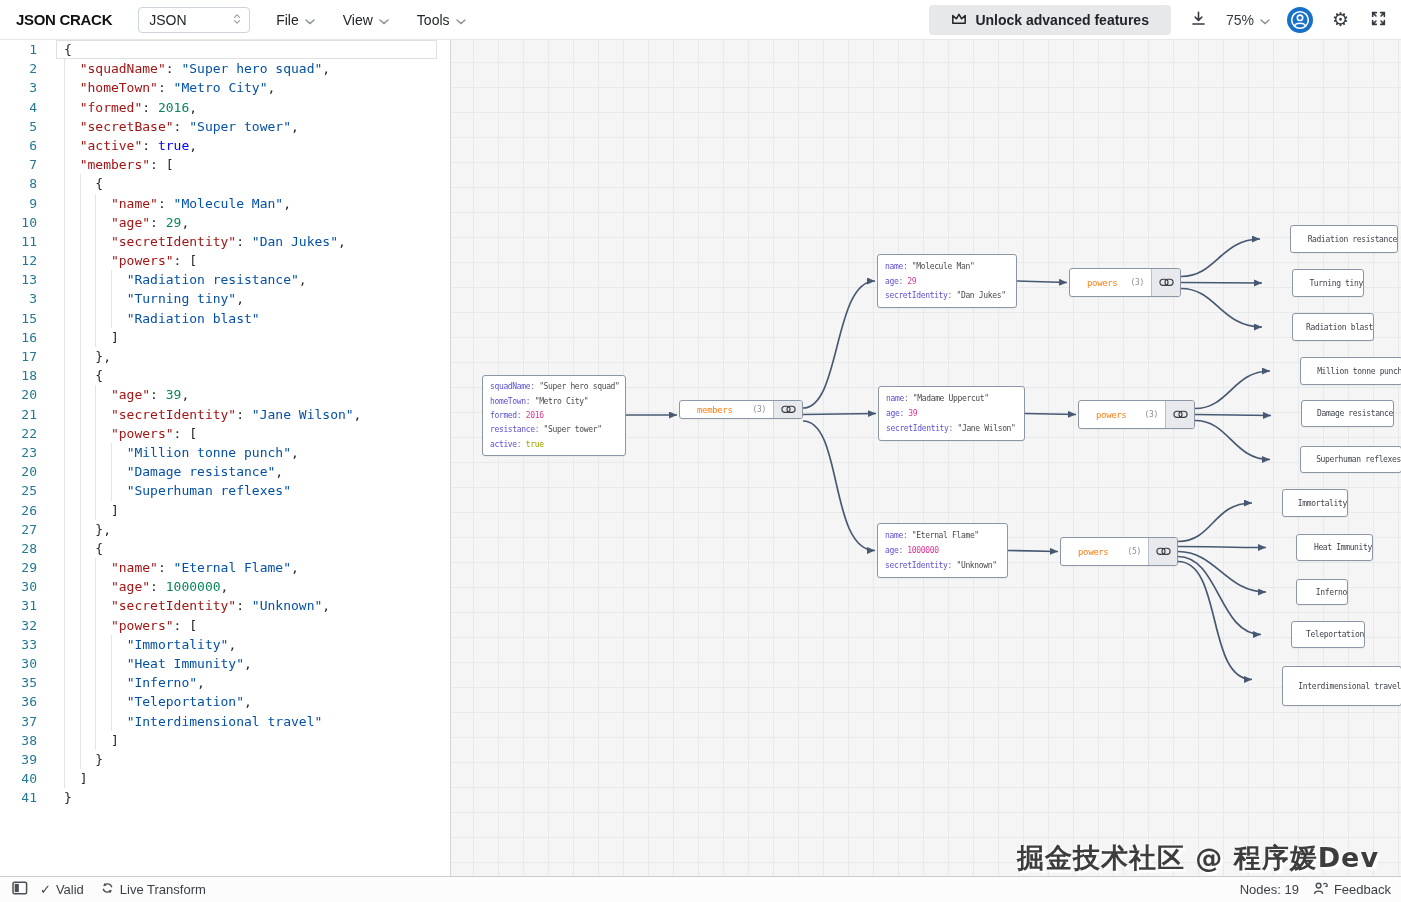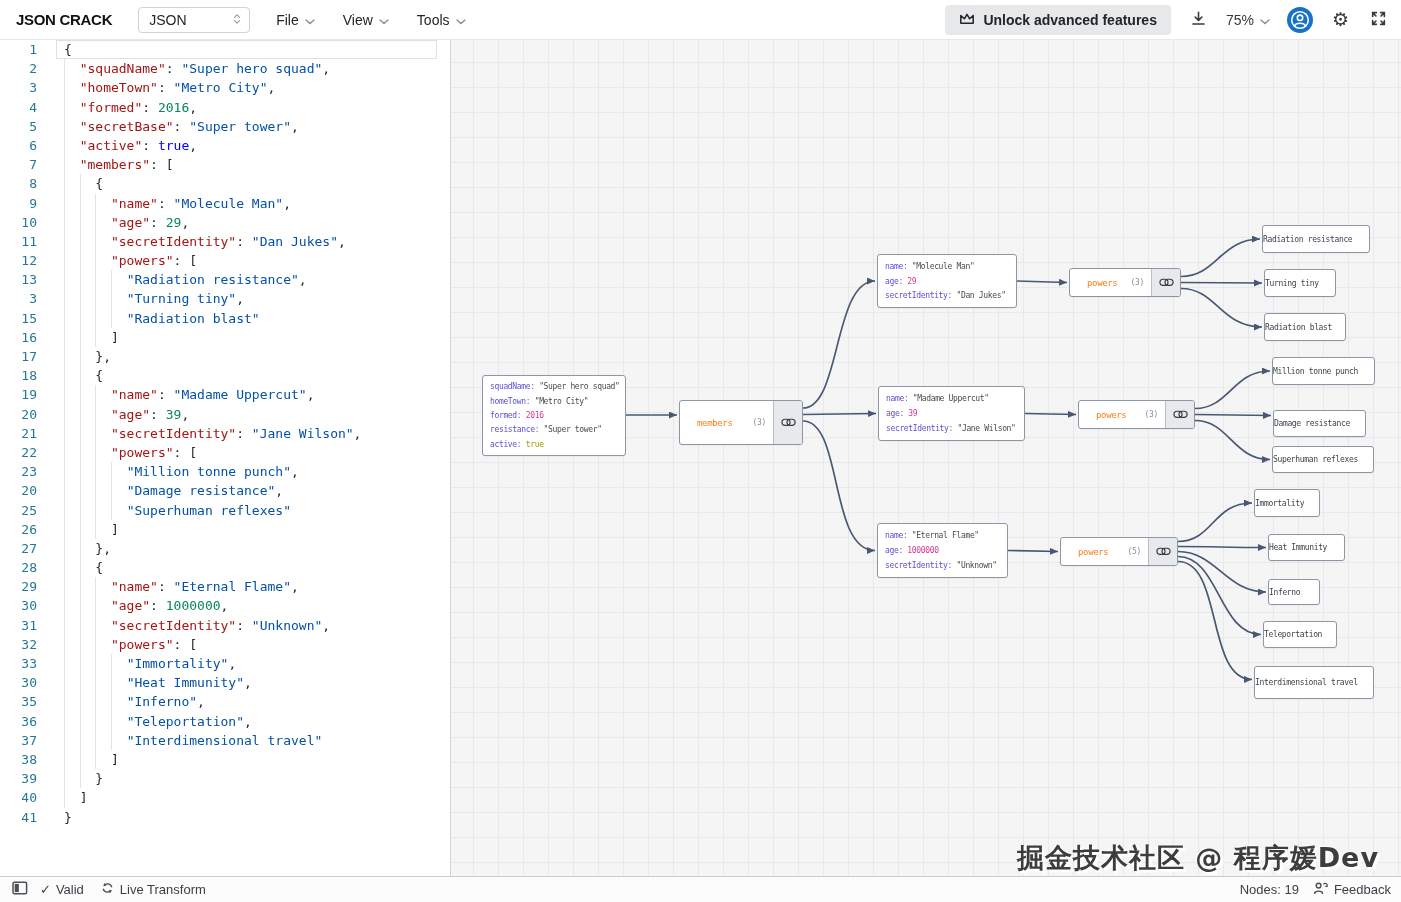--- a/index.html
+++ b/index.html
@@ -8,21 +8,21 @@
 
   
   .tb{height:40px;min-height:40px;box-sizing:border-box;background:#fff;border-bottom:1px solid #e8e8e8;
       display:flex;align-items:center;padding:0 12px 0 16px;}
   .logo{font-weight:800;font-size:15px;letter-spacing:-0.3px;color:#111;cursor:pointer;}
   .fmt{margin-left:26px;width:112px;height:26px;box-sizing:border-box;border:1px solid #ced4da;border-radius:4px;
        display:flex;align-items:center;justify-content:space-between;padding:0 8px 0 10px;font-size:14px;color:#212529;cursor:pointer;background:#fff;}
   .menus{display:flex;align-items:center;margin-left:26px;gap:28px;}
   .menu{display:flex;align-items:center;gap:6px;font-size:14px;color:#212529;cursor:pointer;}
   .tb-right{margin-left:auto;display:flex;align-items:center;gap:17px;}
-  .unlock{display:flex;align-items:center;gap:8px;height:30px;padding:0 14px;border:none;border-radius:4px;
+  .unlock{display:flex;align-items:center;gap:8px;height:30px;padding:0 22px;border:none;border-radius:4px;
           background:#e7e8ea;font-family:inherit;font-size:14px;font-weight:700;color:#212529;cursor:pointer;}
   .search{width:178px;height:30px;box-sizing:border-box;border:1px solid #d4d8dc;border-radius:6px;background:#fff;
           display:flex;align-items:center;padding:0 8px;gap:7px;}
   .search input{border:none;outline:none;flex:1;min-width:0;font-family:inherit;font-size:14px;color:#495057;background:transparent;}
   .search input::placeholder{color:#b3b9c0;}
   .iconb{background:none;border:none;padding:2px;display:flex;align-items:center;cursor:pointer;}
   .gearb{font-size:19px;color:#343a40;line-height:1;font-family:"DejaVu Sans",sans-serif;}
   .zoomc{display:flex;align-items:center;gap:6px;font-size:14px;color:#343a40;cursor:pointer;}
   .avatar{width:26px;height:26px;border-radius:50%;cursor:pointer;display:flex;}
 
@@ -51,21 +51,21 @@
          box-shadow:0 1px 1px rgba(0,0,0,0.04);}
   .gnode.obj{display:flex;flex-direction:column;justify-content:space-evenly;padding:3px 7px;}
   .grow{white-space:pre;line-height:13px;}
   .gk{color:#5b51d3;} .gpunct{color:#6b6f78;}
   .gv-s{color:#4a4a4a;} .gv-n{color:#dc3790;} .gv-b{color:#9aa000;}
   .gnode.parent{display:flex;align-items:center;padding:0;}
   .glabel{color:#fd7e14;font-size:9px;margin-left:17px;}
   .gcount{color:#868e96;margin-left:auto;margin-right:7px;}
   .glink{width:28px;min-width:28px;align-self:stretch;display:flex;align-items:center;justify-content:center;
          background:#e7e9ec;border-left:1px solid #b9bfc8;border-radius:0 2px 2px 0;}
-  .gnode.leaf{display:flex;align-items:center;justify-content:flex-start;white-space:pre;}
+  .gnode.leaf{display:flex;align-items:center;justify-content:flex-end;white-space:pre;margin-left:28px;}
 
   .watermark{position:absolute;right:22px;bottom:0;font-size:27px;font-weight:600;color:#3d3d3d;letter-spacing:1px;
       font-family:"DejaVu Sans",sans-serif;
       text-shadow:2px 2px 0 rgba(255,255,255,.95),-1px -1px 0 rgba(255,255,255,.65),3px 3px 2px rgba(255,255,255,.8);}
 
   
   .sb{height:26px;min-height:26px;box-sizing:border-box;background:#fcfcfc;border-top:1px solid #c9cbce;
       display:flex;align-items:center;padding:0 10px;font-size:13px;color:#3a3f45;}
   .sb-item{display:flex;align-items:center;gap:5px;margin-right:16px;}
   .sb-right{margin-left:auto;display:flex;align-items:center;gap:14px;}
@@ -172,21 +172,20 @@
           <div class="ed-row"><div class="ed-gutter">9</div><div class="ed-code"><i class="guide" style="left: 8px;"></i><i class="guide" style="left: 23.646px;"></i><i class="guide" style="left: 39.292px;"></i><span class="tk-w">      </span><span class="tk-k">"name"</span><span class="tk-p">: </span><span class="tk-s">"Molecule Man"</span><span class="tk-p">,</span></div></div>
           <div class="ed-row"><div class="ed-gutter">10</div><div class="ed-code"><i class="guide" style="left: 8px;"></i><i class="guide" style="left: 23.646px;"></i><i class="guide" style="left: 39.292px;"></i><span class="tk-w">      </span><span class="tk-k">"age"</span><span class="tk-p">: </span><span class="tk-n">29</span><span class="tk-p">,</span></div></div>
           <div class="ed-row"><div class="ed-gutter">11</div><div class="ed-code"><i class="guide" style="left: 8px;"></i><i class="guide" style="left: 23.646px;"></i><i class="guide" style="left: 39.292px;"></i><span class="tk-w">      </span><span class="tk-k">"secretIdentity"</span><span class="tk-p">: </span><span class="tk-s">"Dan Jukes"</span><span class="tk-p">,</span></div></div>
           <div class="ed-row"><div class="ed-gutter">12</div><div class="ed-code"><i class="guide" style="left: 8px;"></i><i class="guide" style="left: 23.646px;"></i><i class="guide" style="left: 39.292px;"></i><span class="tk-w">      </span><span class="tk-k">"powers"</span><span class="tk-p">: </span><span class="tk-p">[</span></div></div>
           <div class="ed-row"><div class="ed-gutter">13</div><div class="ed-code"><i class="guide" style="left: 8px;"></i><i class="guide" style="left: 23.646px;"></i><i class="guide" style="left: 39.292px;"></i><i class="guide" style="left: 54.938px;"></i><span class="tk-w">        </span><span class="tk-s">"Radiation resistance"</span><span class="tk-p">,</span></div></div>
           <div class="ed-row"><div class="ed-gutter">3</div><div class="ed-code"><i class="guide" style="left: 8px;"></i><i class="guide" style="left: 23.646px;"></i><i class="guide" style="left: 39.292px;"></i><i class="guide" style="left: 54.938px;"></i><span class="tk-w">        </span><span class="tk-s">"Turning tiny"</span><span class="tk-p">,</span></div></div>
           <div class="ed-row"><div class="ed-gutter">15</div><div class="ed-code"><i class="guide" style="left: 8px;"></i><i class="guide" style="left: 23.646px;"></i><i class="guide" style="left: 39.292px;"></i><i class="guide" style="left: 54.938px;"></i><span class="tk-w">        </span><span class="tk-s">"Radiation blast"</span></div></div>
           <div class="ed-row"><div class="ed-gutter">16</div><div class="ed-code"><i class="guide" style="left: 8px;"></i><i class="guide" style="left: 23.646px;"></i><i class="guide" style="left: 39.292px;"></i><span class="tk-w">      </span><span class="tk-p">]</span></div></div>
           <div class="ed-row"><div class="ed-gutter">17</div><div class="ed-code"><i class="guide" style="left: 8px;"></i><i class="guide" style="left: 23.646px;"></i><span class="tk-w">    </span><span class="tk-p">},</span></div></div>
           <div class="ed-row"><div class="ed-gutter">18</div><div class="ed-code"><i class="guide" style="left: 8px;"></i><i class="guide" style="left: 23.646px;"></i><span class="tk-w">    </span><span class="tk-p">{</span></div></div>
-          <div class="ed-row"><div class="ed-gutter">19</div><div class="ed-code"><i class="guide" style="left: 8px;"></i><i class="guide" style="left: 23.646px;"></i><i class="guide" style="left: 39.292px;"></i><span class="tk-w">      </span><span class="tk-k">"name"</span><span class="tk-p">: </span><span class="tk-s">"Madame Uppercut"</span><span class="tk-p">,</span></div></div>
           <div class="ed-row"><div class="ed-gutter">20</div><div class="ed-code"><i class="guide" style="left: 8px;"></i><i class="guide" style="left: 23.646px;"></i><i class="guide" style="left: 39.292px;"></i><span class="tk-w">      </span><span class="tk-k">"age"</span><span class="tk-p">: </span><span class="tk-n">39</span><span class="tk-p">,</span></div></div>
           <div class="ed-row"><div class="ed-gutter">21</div><div class="ed-code"><i class="guide" style="left: 8px;"></i><i class="guide" style="left: 23.646px;"></i><i class="guide" style="left: 39.292px;"></i><span class="tk-w">      </span><span class="tk-k">"secretIdentity"</span><span class="tk-p">: </span><span class="tk-s">"Jane Wilson"</span><span class="tk-p">,</span></div></div>
           <div class="ed-row"><div class="ed-gutter">22</div><div class="ed-code"><i class="guide" style="left: 8px;"></i><i class="guide" style="left: 23.646px;"></i><i class="guide" style="left: 39.292px;"></i><span class="tk-w">      </span><span class="tk-k">"powers"</span><span class="tk-p">: </span><span class="tk-p">[</span></div></div>
           <div class="ed-row"><div class="ed-gutter">23</div><div class="ed-code"><i class="guide" style="left: 8px;"></i><i class="guide" style="left: 23.646px;"></i><i class="guide" style="left: 39.292px;"></i><i class="guide" style="left: 54.938px;"></i><span class="tk-w">        </span><span class="tk-s">"Million tonne punch"</span><span class="tk-p">,</span></div></div>
           <div class="ed-row"><div class="ed-gutter">20</div><div class="ed-code"><i class="guide" style="left: 8px;"></i><i class="guide" style="left: 23.646px;"></i><i class="guide" style="left: 39.292px;"></i><i class="guide" style="left: 54.938px;"></i><span class="tk-w">        </span><span class="tk-s">"Damage resistance"</span><span class="tk-p">,</span></div></div>
           <div class="ed-row"><div class="ed-gutter">25</div><div class="ed-code"><i class="guide" style="left: 8px;"></i><i class="guide" style="left: 23.646px;"></i><i class="guide" style="left: 39.292px;"></i><i class="guide" style="left: 54.938px;"></i><span class="tk-w">        </span><span class="tk-s">"Superhuman reflexes"</span></div></div>
           <div class="ed-row"><div class="ed-gutter">26</div><div class="ed-code"><i class="guide" style="left: 8px;"></i><i class="guide" style="left: 23.646px;"></i><i class="guide" style="left: 39.292px;"></i><span class="tk-w">      </span><span class="tk-p">]</span></div></div>
           <div class="ed-row"><div class="ed-gutter">27</div><div class="ed-code"><i class="guide" style="left: 8px;"></i><i class="guide" style="left: 23.646px;"></i><span class="tk-w">    </span><span class="tk-p">},</span></div></div>
           <div class="ed-row"><div class="ed-gutter">28</div><div class="ed-code"><i class="guide" style="left: 8px;"></i><i class="guide" style="left: 23.646px;"></i><span class="tk-w">    </span><span class="tk-p">{</span></div></div>
           <div class="ed-row"><div class="ed-gutter">29</div><div class="ed-code"><i class="guide" style="left: 8px;"></i><i class="guide" style="left: 23.646px;"></i><i class="guide" style="left: 39.292px;"></i><span class="tk-w">      </span><span class="tk-k">"name"</span><span class="tk-p">: </span><span class="tk-s">"Eternal Flame"</span><span class="tk-p">,</span></div></div>
@@ -234,21 +233,21 @@
         </g>
       </svg>
       <div class="gnodes">
           <div class="gnode obj" style="left: 31px; top: 335px; width: 144px; height: 81px;">
             <div class="grow"><span class="gk">squadName</span><span class="gpunct">: </span><span class="gv-s">"Super hero squad"</span></div>
             <div class="grow"><span class="gk">homeTown</span><span class="gpunct">: </span><span class="gv-s">"Metro City"</span></div>
             <div class="grow"><span class="gk">formed</span><span class="gpunct">: </span><span class="gv-n">2016</span></div>
             <div class="grow"><span class="gk">resistance</span><span class="gpunct">: </span><span class="gv-s">"Super tower"</span></div>
             <div class="grow"><span class="gk">active</span><span class="gpunct">: </span><span class="gv-b">true</span></div>
           </div>
-          <div class="gnode parent" style="left: 228px; top: 360px; width: 124px; height: 45px;">
+          <div class="gnode parent" style="left: 228px; top: 360px; width: 124px; height: 19px;">
             <span class="glabel">members</span>
             <span class="gcount">(3)</span>
             <span class="glink">
               <svg width="15" height="9" viewBox="0 0 16 9">
                 <rect x="1" y="1" width="8.6" height="6.6" rx="3.3" fill="none" stroke="#343a40" stroke-width="1.25"></rect>
                 <rect x="6.4" y="1" width="8.6" height="6.6" rx="3.3" fill="none" stroke="#343a40" stroke-width="1.25"></rect>
               </svg>
             </span>
           </div>
           <div class="gnode obj" style="left: 426px; top: 214px; width: 140px; height: 54px;">
@@ -293,27 +292,27 @@
               <svg width="15" height="9" viewBox="0 0 16 9">
                 <rect x="1" y="1" width="8.6" height="6.6" rx="3.3" fill="none" stroke="#343a40" stroke-width="1.25"></rect>
                 <rect x="6.4" y="1" width="8.6" height="6.6" rx="3.3" fill="none" stroke="#343a40" stroke-width="1.25"></rect>
               </svg>
             </span>
           </div>
           <div class="gnode leaf" style="left: 811px; top: 185px; width: 108px; height: 28px;"><span>Radiation resistance</span></div>
           <div class="gnode leaf" style="left: 813px; top: 229px; width: 72px; height: 28px;"><span>Turning tiny</span></div>
           <div class="gnode leaf" style="left: 813px; top: 273px; width: 82px; height: 28px;"><span>Radiation blast</span></div>
           <div class="gnode leaf" style="left: 821px; top: 317px; width: 103px; height: 28px;"><span>Million tonne punch</span></div>
-          <div class="gnode leaf" style="left: 822px; top: 370px; width: 93px; height: 27px;"><span>Damage resistance</span></div>
+          <div class="gnode leaf" style="left: 822px; top: 360px; width: 93px; height: 27px;"><span>Damage resistance</span></div>
           <div class="gnode leaf" style="left: 821px; top: 406px; width: 102px; height: 27px;"><span>Superhuman reflexes</span></div>
           <div class="gnode leaf" style="left: 803px; top: 449px; width: 66px; height: 28px;"><span>Immortality</span></div>
           <div class="gnode leaf" style="left: 817px; top: 494px; width: 77px; height: 27px;"><span>Heat Immunity</span></div>
           <div class="gnode leaf" style="left: 817px; top: 539px; width: 52px; height: 26px;"><span>Inferno</span></div>
           <div class="gnode leaf" style="left: 812px; top: 581px; width: 74px; height: 27px;"><span>Teleportation</span></div>
-          <div class="gnode leaf" style="left: 803px; top: 626px; width: 120px; height: 33px;"><span>Interdimensional travel</span></div>
+          <div class="gnode leaf" style="left: 803px; top: 626px; width: 120px; height: 40px;"><span>Interdimensional travel</span></div>
         </div>
       <div class="watermark">掘金技术社区 @ 程序媛Dev</div>
     </div>
   </div>
 
   <footer class="sb">
     <button class="iconb sb-item" style="margin-right:10px;">
       <span>
         <svg width="16" height="14" viewBox="0 0 16 14">
             <rect x="1" y="1.2" width="13.6" height="11.6" rx="1.6" fill="none" stroke="#4a4f55" stroke-width="1.5"></rect>

